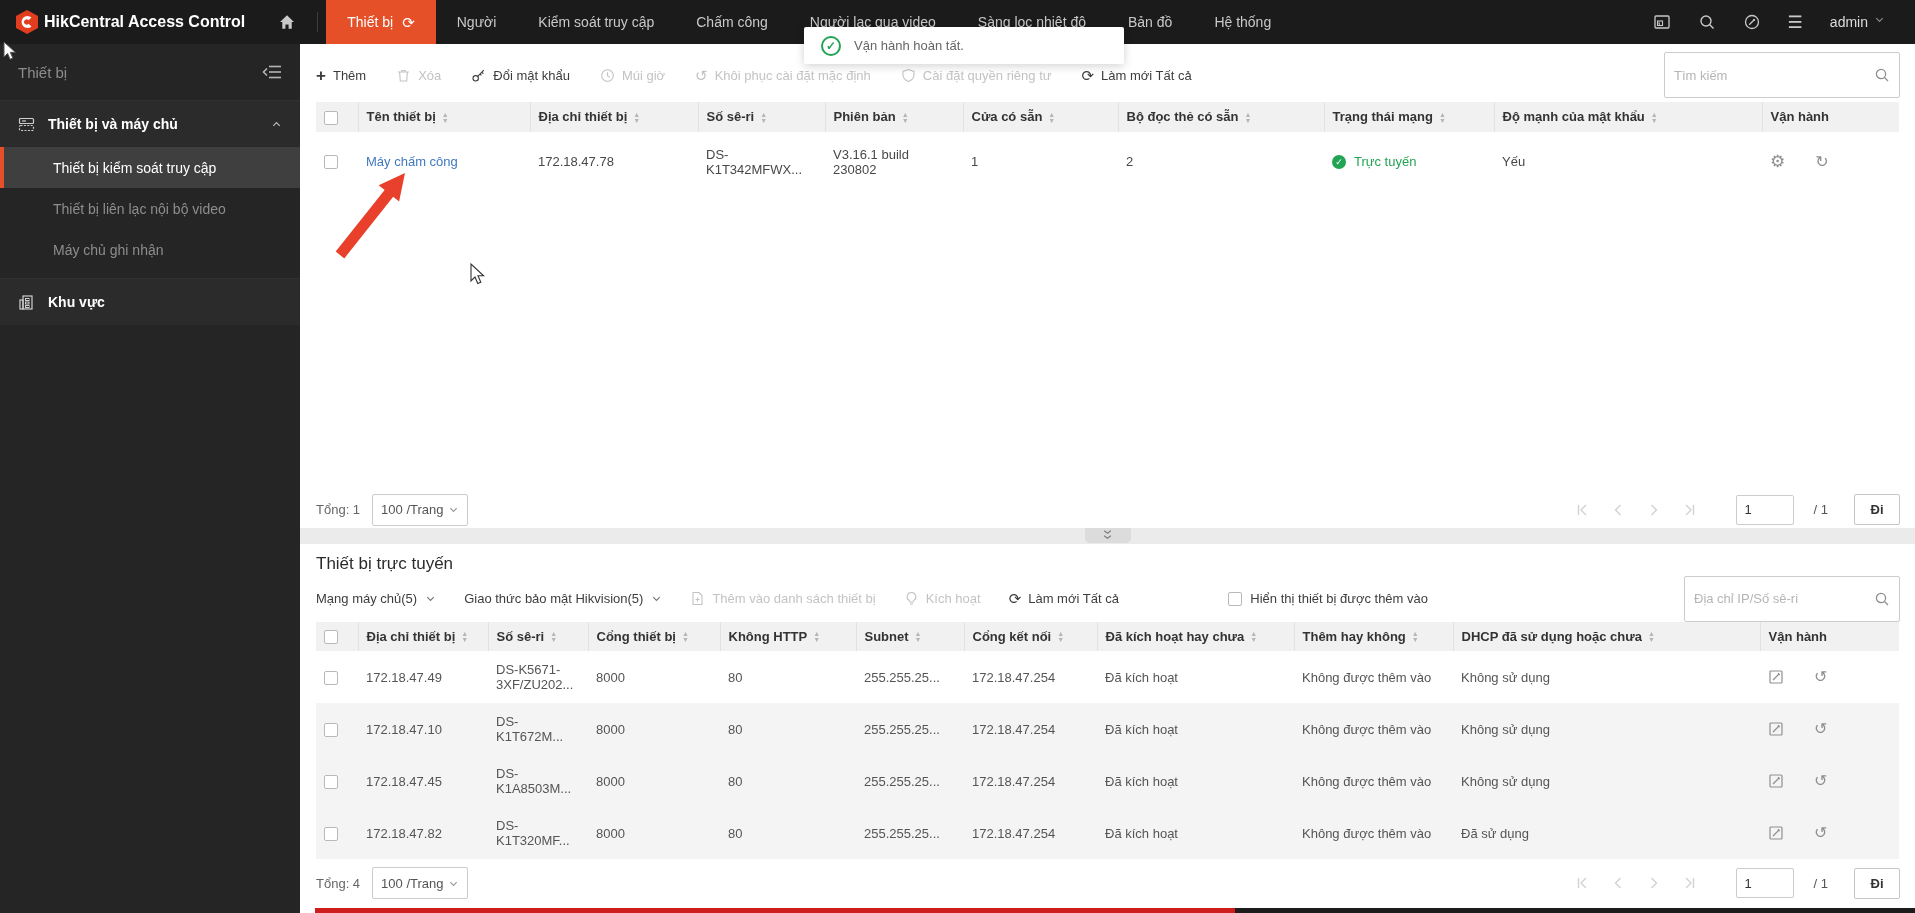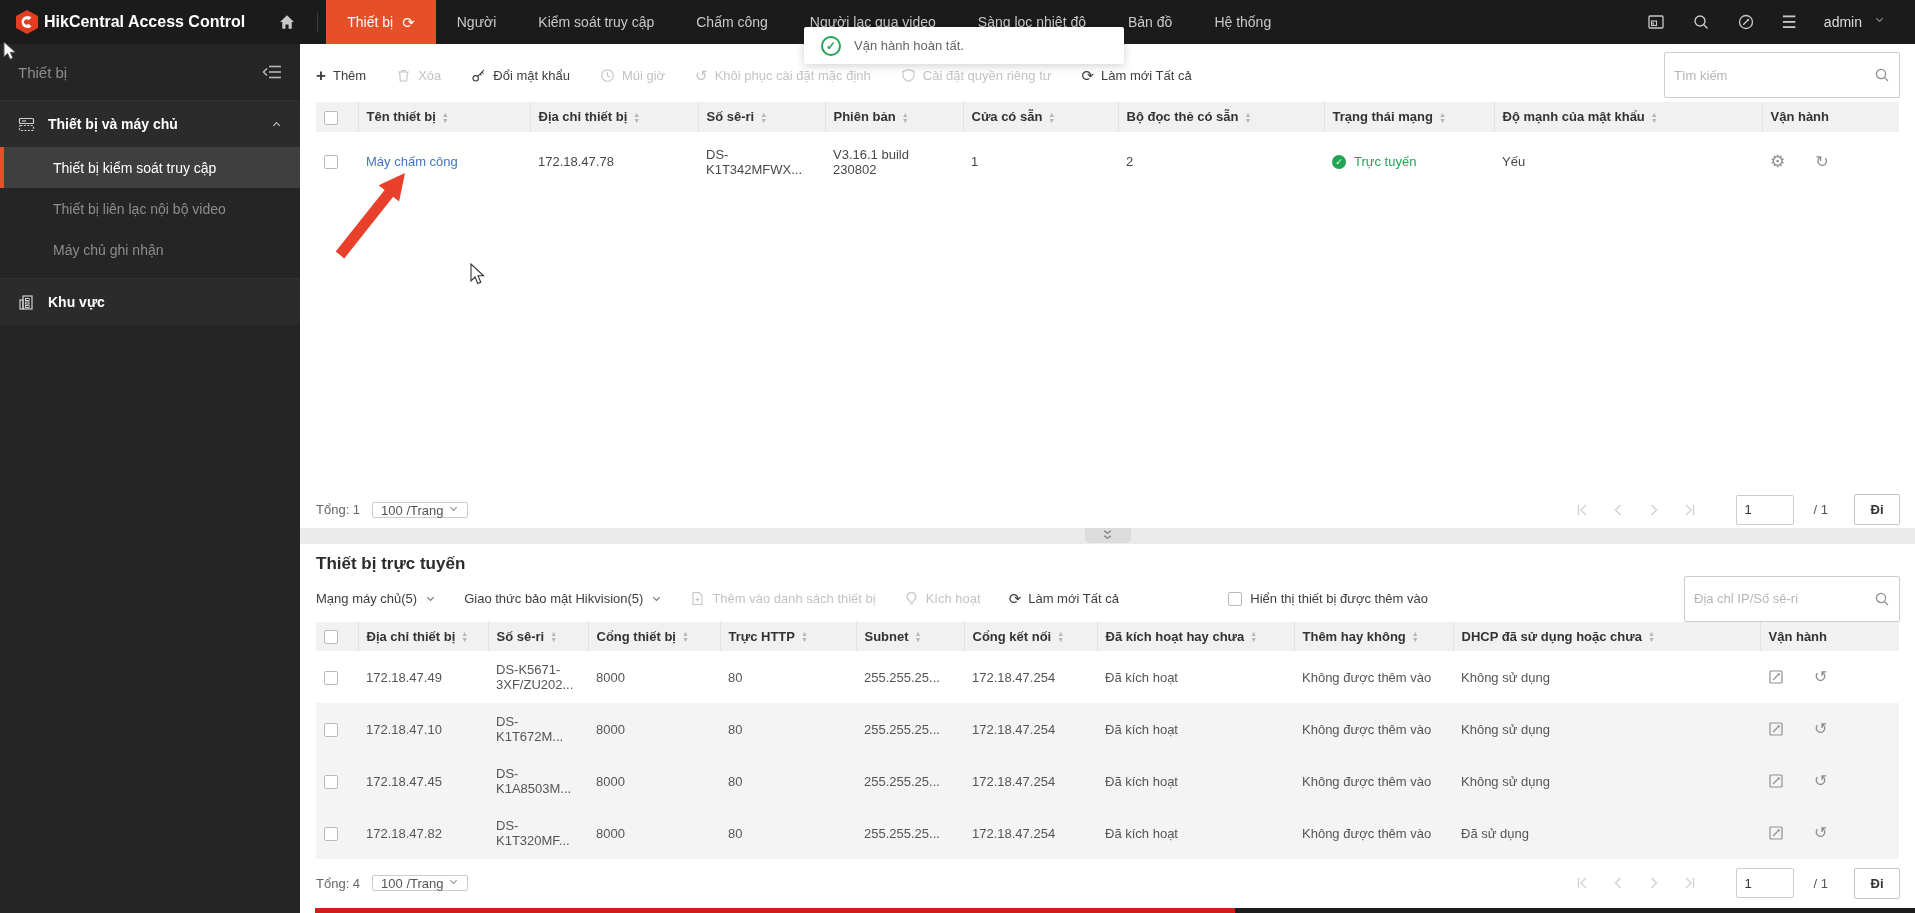--- a/index.html
+++ b/index.html
@@ -14,21 +14,21 @@
   .brand-title{font-weight:bold;font-size:16px;color:#fff;white-space:nowrap}
   .home-btn{width:52px;height:44px;display:flex;align-items:center;justify-content:center;color:#e0e0e0}
   .nav-sep{width:1px;height:20px;background:#3d3d3d;margin:0 8px 0 4px}
   .tabs{display:flex;align-items:stretch;height:44px}
   .tab{display:flex;align-items:center;gap:9px;padding:0 21px;font-size:14px;color:#c9c9c9;white-space:nowrap}
   .tab.active{background:#e65029;color:#fff}
   .tab .refresh-glyph{font-size:15px;line-height:1}
   .nav-right{margin-left:auto;display:flex;align-items:center;gap:27px;padding-right:30px;color:#c9c9c9}
   .nav-icon{width:18px;height:18px;color:#c9c9c9}
   .hamburger{font-size:17px;line-height:1}
-  .admin{display:flex;gap:12px;font-size:14px;color:#dcdcdc}
+  .admin{display:flex;gap:6px;font-size:14px;color:#dcdcdc}
   .admin .chev{color:#8a8a8a}
 
   
   .sidebar{position:absolute;top:44px;left:0;width:300px;bottom:0;background:#252525;z-index:5}
   .sb-title{height:56px;display:flex;align-items:center;justify-content:space-between;padding:0 18px;font-size:15px;color:#8d8d8d}
   .sb-group-header{height:47px;display:flex;align-items:center;gap:13px;padding:0 18px;color:#fff;font-weight:bold;font-size:14px;background:#2b2b2b;border-top:1px solid #313131}
   .sb-group-header .gh-chev{margin-left:auto;color:#bdbdbd}
   .sb-item{height:41px;display:flex;align-items:center;padding-left:49px;font-size:14px;color:#8d8d8d;border-left:4px solid transparent}
   .sb-item.active{background:#3f3f3f;color:#fff;border-left:4px solid #e65029}
   .sb-gap{height:8px}
@@ -65,35 +65,35 @@
   .ops .gear-glyph{font-size:17px;line-height:1}
   .ops .sync-glyph{font-size:16px;line-height:1}
   .ops .undo-glyph{font-size:16px;line-height:1}
   .op-ic{width:16px;height:16px;color:#8f8f8f}
 
   .spacer1{height:300px}
 
   
   .pagination{display:flex;align-items:center;padding:0 15px 0 16px;height:36px;margin-top:0}
   .pg-total{color:#666;margin-right:12px;white-space:nowrap}
-  .page-size{width:96px;height:16px;border:1px solid #ccc;border-radius:2px;display:flex;justify-content:space-between;padding:0 8px;color:#555;background:#fff}
+  .page-size{width:96px;height:32px;border:1px solid #ccc;border-radius:2px;display:flex;align-items:center;justify-content:space-between;padding:0 8px;color:#555;background:#fff}
   .page-size .chev{color:#9a9a9a}
   .pg-right{margin-left:auto;display:flex;align-items:center;gap:20px}
   .pg-nav{width:16px;height:16px;color:#d2d2d2}
   .pg-input{width:58px;height:30px;border:1px solid #ccc;border-radius:2px;padding:0 8px;font-size:13px;color:#333;margin-left:18px}
   .pg-of{color:#555;white-space:nowrap}
   .pg-go{height:31px;min-width:46px;border:1px solid #c6c6c6;border-radius:2px;background:#fff;font-size:13px;font-weight:bold;color:#333;padding:0 12px;margin-left:6px}
 
   
   .section-divider{height:16px;background:#ebebeb;position:relative}
   .collapse-handle{position:absolute;left:50%;transform:translateX(-50%);top:0;width:46px;height:15px;background:#dcdcdc;border-radius:0 0 5px 5px;display:flex;flex-direction:column;align-items:center;justify-content:center;color:#7d7d7d}
   .collapse-handle svg{width:11px;height:5px}
 
   
-  .sec2-title{font-size:17px;font-weight:bold;color:#2b2b2b;padding:10px 16px 6px}
+  .sec2-title{font-size:17px;font-weight:normal;color:#2b2b2b;padding:10px 16px 6px}
   .toolbar2{display:flex;align-items:center;gap:28px;padding:6px 15px 10px 16px;height:42px}
   .dropdown{display:flex;align-items:center;gap:8px;font-size:13px;color:#3d3d3d;white-space:nowrap}
   .dropdown .chev{color:#777}
   .chk-group{display:flex;align-items:center;gap:8px;margin-left:auto;color:#3d3d3d;white-space:nowrap}
   .toolbar2 .search-box{margin-left:228px;width:216px}
 
   
   .toast{position:absolute;left:804px;top:27px;width:320px;height:37px;background:#fff;box-shadow:0 2px 10px rgba(0,0,0,.18);border-radius:2px;display:flex;align-items:center;gap:13px;padding:0 17px;z-index:80;font-size:13px;color:#666}
   .toast-circle{width:20px;height:20px;border:2px solid #23a455;border-radius:50%;color:#23a455;font-size:12px;font-weight:bold;display:flex;align-items:center;justify-content:center;flex:none}
 
@@ -424,21 +424,21 @@
         <col style="width:159px">
         <col style="width:307px">
         <col style="width:139px">
     </colgroup>
     <thead>
       <tr>
         <th><span class="cbx"></span></th>
         <th><span>Địa chỉ thiết bị</span><span class="sorter">▲<br>▼</span></th>
         <th><span>Số sê-ri</span><span class="sorter">▲<br>▼</span></th>
         <th><span>Cổng thiết bị</span><span class="sorter">▲<br>▼</span></th>
-        <th><span>Trực HTTP</span><span class="sorter">▲<br>▼</span></th>
+        <th><span>Không HTTP</span><span class="sorter">▲<br>▼</span></th>
         <th><span>Subnet</span><span class="sorter">▲<br>▼</span></th>
         <th><span>Cổng kết nối</span><span class="sorter">▲<br>▼</span></th>
         <th><span>Đã kích hoạt hay chưa</span><span class="sorter">▲<br>▼</span></th>
         <th><span>Thêm hay không</span><span class="sorter">▲<br>▼</span></th>
         <th><span>DHCP đã sử dụng hoặc chưa</span><span class="sorter">▲<br>▼</span></th>
         <th><span>Vận hành</span></th>
       </tr>
     </thead>
     <tbody>
       <tr>

